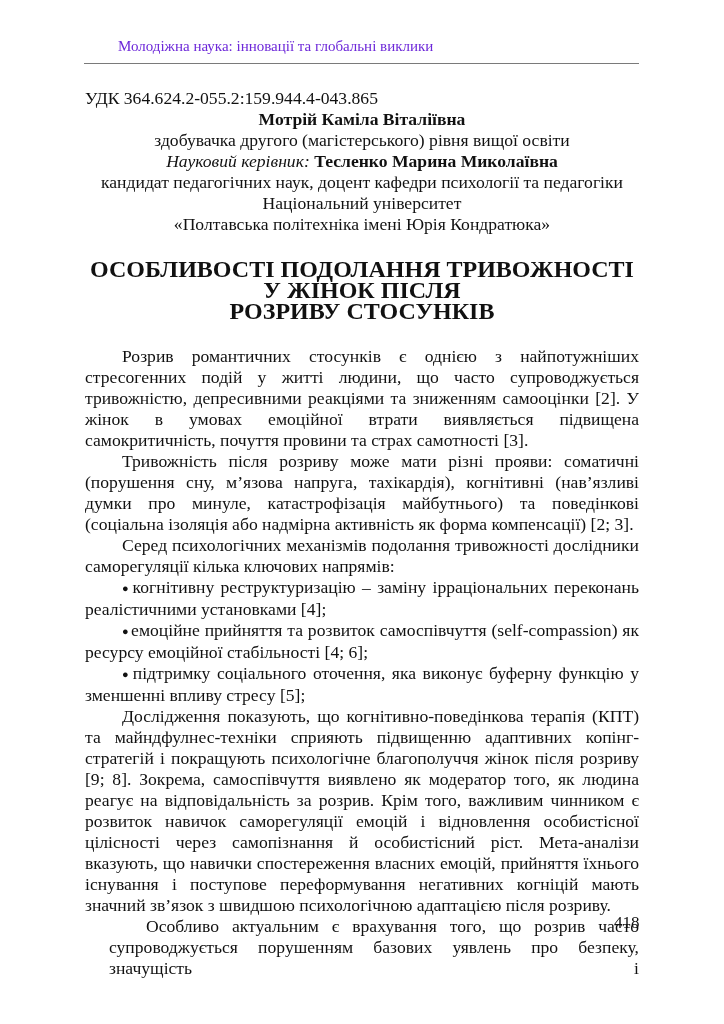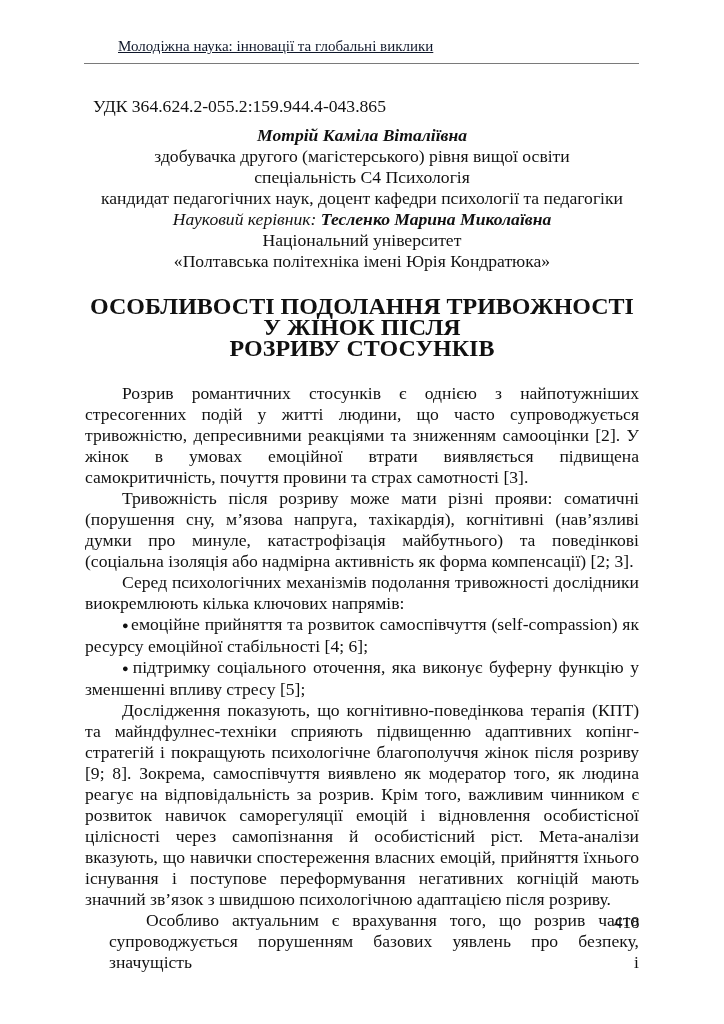--- a/index.html
+++ b/index.html
@@ -13,50 +13,48 @@
     position: relative;
     overflow: hidden;
     font-family: "Liberation Serif", "DejaVu Serif", serif;
     color: #111111;
   }
   .running-header {
     position: absolute;
     left: 118px;
     top: 38px;
     font-size: 15px;
-    color: #0f172a;
-    text-decoration: underline;
+    color: #6d28d9;
   }
   .header-rule {
     position: absolute;
     left: 84px;
     top: 63px;
     width: 555px;
     height: 0;
     border-top: 1.5px solid #7a7a7a;
   }
   .content {
     position: absolute;
     left: 85px;
     top: 88px;
     width: 554px;
     font-size: 17.6px;
     line-height: 21px;
   }
   .udk {
-    margin: 8px;
+    margin: 0;
     text-align: left;
   }
   .center-line {
     margin: 0;
     text-align: center;
   }
   .bold-italic {
     font-weight: bold;
-    font-style: italic;
   }
   .italic {
     font-style: italic;
   }
   .title {
     margin: 24px 0 0 0;
     text-align: center;
     font-weight: bold;
     font-size: 24px;
     line-height: 21px;
@@ -90,39 +88,41 @@
 </head>
 <body>
 
 <div class="running-header">Молодіжна наука: інновації та глобальні виклики</div>
 <div class="header-rule"></div>
 
 <div class="content">
   <p class="udk">УДК 364.624.2-055.2:159.944.4-043.865</p>
   <p class="center-line bold-italic">Мотрій Каміла Віталіївна</p>
   <p class="center-line">здобувачка другого (магістерського) рівня вищої освіти</p>
-  <p class="center-line">спеціальність С4 Психологія</p>
-  <p class="center-line">кандидат педагогічних наук, доцент кафедри психології та педагогіки</p>
   <p class="center-line">
     <span class="italic">Науковий керівник:</span>
     <span class="bold-italic">Тесленко Марина Миколаївна</span>
   </p>
+  <p class="center-line">кандидат педагогічних наук, доцент кафедри психології та педагогіки</p>
   <p class="center-line">Національний університет</p>
   <p class="center-line">«Полтавська політехніка імені Юрія Кондратюка»</p>
 
   <div class="title">
     <div>ОСОБЛИВОСТІ ПОДОЛАННЯ ТРИВОЖНОСТІ У ЖІНОК ПІСЛЯ</div>
     <div>РОЗРИВУ СТОСУНКІВ</div>
   </div>
 
   <div class="body-text">
     <p class="para">Розрив романтичних стосунків є однією з найпотужніших стресогенних подій у житті людини, що часто супроводжується тривожністю, депресивними реакціями та зниженням самооцінки [2]. У жінок в умовах емоційної втрати виявляється підвищена самокритичність, почуття провини та страх самотності [3].</p>
     <p class="para">Тривожність після розриву може мати різні прояви: соматичні (порушення сну, м’язова напруга, тахікардія), когнітивні (нав’язливі думки про минуле, катастрофізація майбутнього) та поведінкові (соціальна ізоляція або надмірна активність як форма компенсації) [2; 3].</p>
-    <p class="para">Серед психологічних механізмів подолання тривожності дослідники виокремлюють кілька ключових напрямів:</p>
+    <p class="para">Серед психологічних механізмів подолання тривожності дослідники саморегуляції кілька ключових напрямів:</p>
 
+    <p class="bullet">
+      <span class="bullet-dot">●</span><span>когнітивну реструктуризацію – заміну ірраціональних переконань реалістичними установками [4];</span>
+    </p>
     <p class="bullet">
       <span class="bullet-dot">●</span><span>емоційне прийняття та розвиток самоспівчуття (self-compassion) як ресурсу емоційної стабільності [4; 6];</span>
     </p>
     <p class="bullet">
       <span class="bullet-dot">●</span><span>підтримку соціального оточення, яка виконує буферну функцію у зменшенні впливу стресу [5];</span>
     </p>
 
     <p class="para">Дослідження показують, що когнітивно-поведінкова терапія (КПТ) та майндфулнес-техніки сприяють підвищенню адаптивних копінг-стратегій і покращують психологічне благополуччя жінок після розриву [9; 8]. Зокрема, самоспівчуття виявлено як модератор того, як людина реагує на відповідальність за розрив. Крім того, важливим чинником є розвиток навичок саморегуляції емоцій і відновлення особистісної цілісності через самопізнання й особистісний ріст. Мета-аналізи вказують, що навички спостереження власних емоцій, прийняття їхнього існування і поступове переформування негативних когніцій мають значний зв’язок з швидшою психологічною адаптацією після розриву.</p>
     <p class="para" style="text-align-last: justify; margin-left: 24px;">Особливо актуальним є врахування того, що розрив часто супроводжується порушенням базових уявлень про безпеку, значущість і</p>
   </div>

